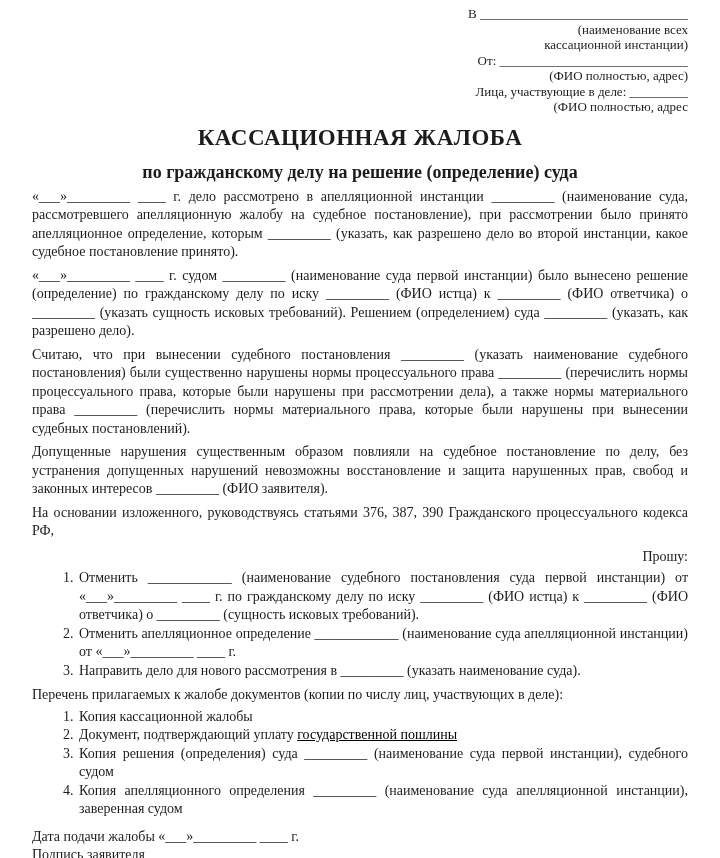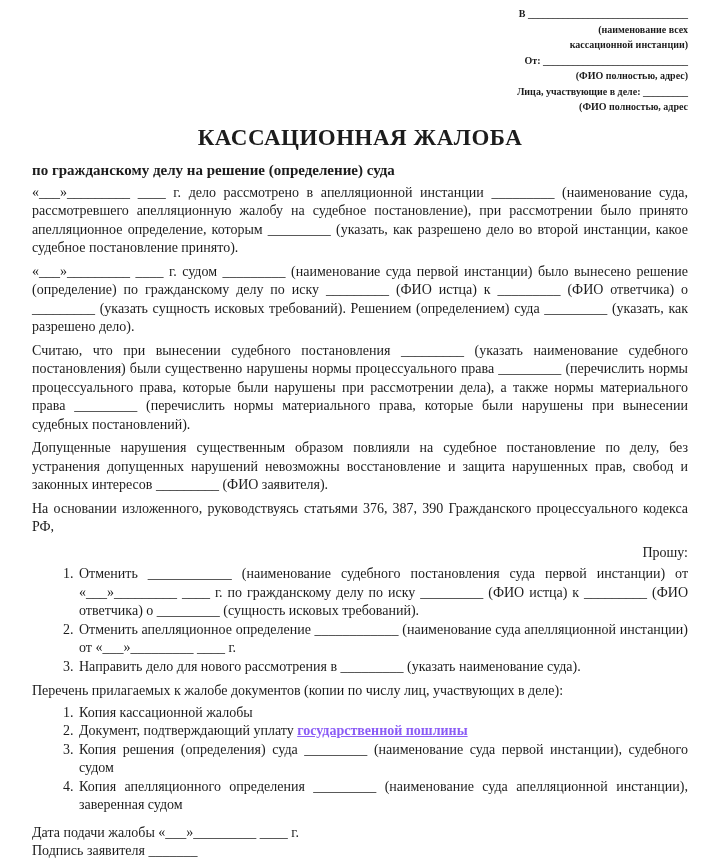--- a/index.html
+++ b/index.html
@@ -15,34 +15,34 @@
     padding: 6px 32px 8px 32px;
     background: #ffffff;
     font-family: "Liberation Serif", "DejaVu Serif", serif;
     font-size: 14px;
     color: #1c1c1c;
     overflow: hidden;
   }
   .hdr {
     text-align: right;
     line-height: 15.5px;
-    font-size: 10px;
-    font-weight: bold;
+    font-size: 13px;
   }
   .hdr-line { white-space: nowrap; }
   .doc-title {
     text-align: center;
     font-weight: bold;
     font-size: 23px;
     letter-spacing: 0.5px;
     margin-top: 10px;
   }
   .doc-subtitle {
+    text-align: center;
     font-weight: bold;
-    font-size: 15px;
+    font-size: 18px;
     margin-top: 11px;
   }
   p.body-par {
     text-align: justify;
     line-height: 18.5px;
     margin: 5px 0 0 0;
   }
   .center-heading {
     text-align: right;
     line-height: 18.5px;
@@ -63,24 +63,23 @@
     margin: 6px 0 0 0;
   }
   .footer-row {
     display: flex;
     margin-top: 9px;
     line-height: 18.5px;
     flex-direction: column;
   }
   .footer-date { width: 353px; }
   a.doc-link {
-    color: #8b5cf6;
+    color: #000000;
     text-decoration: underline;
     cursor: pointer;
-    font-weight: bold;
   }
 </style>
 </head>
 <body>
 
 <div class="page">
 
   <div class="hdr">
     <div class="hdr-line">В ________________________________</div>
     <div class="hdr-line">(наименование всех</div>

